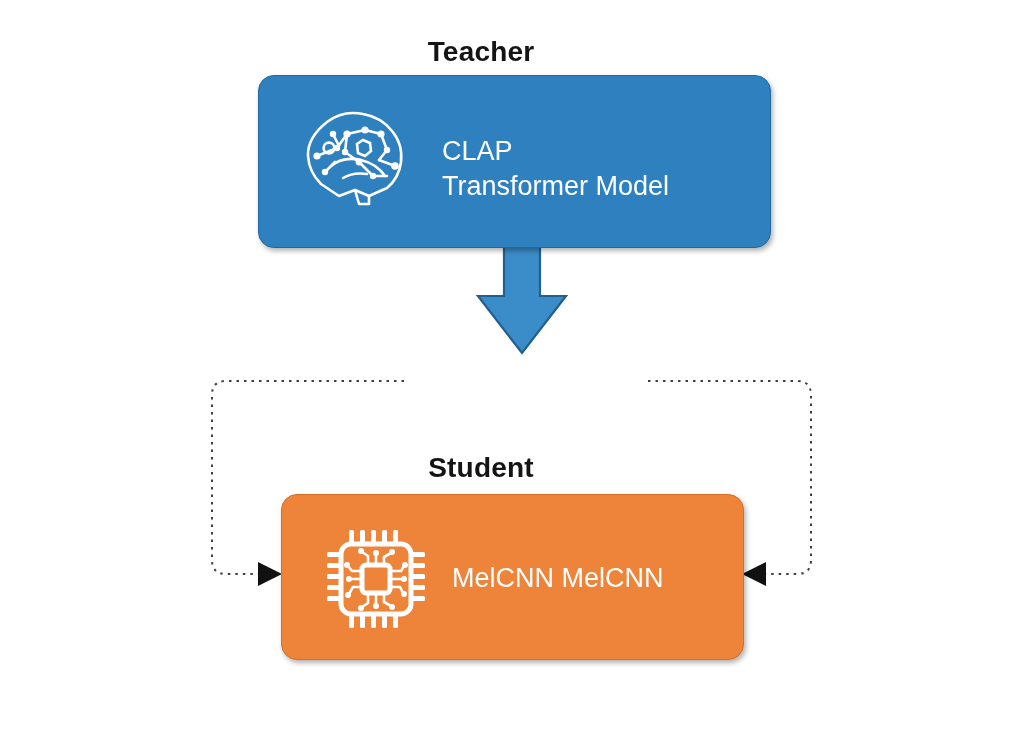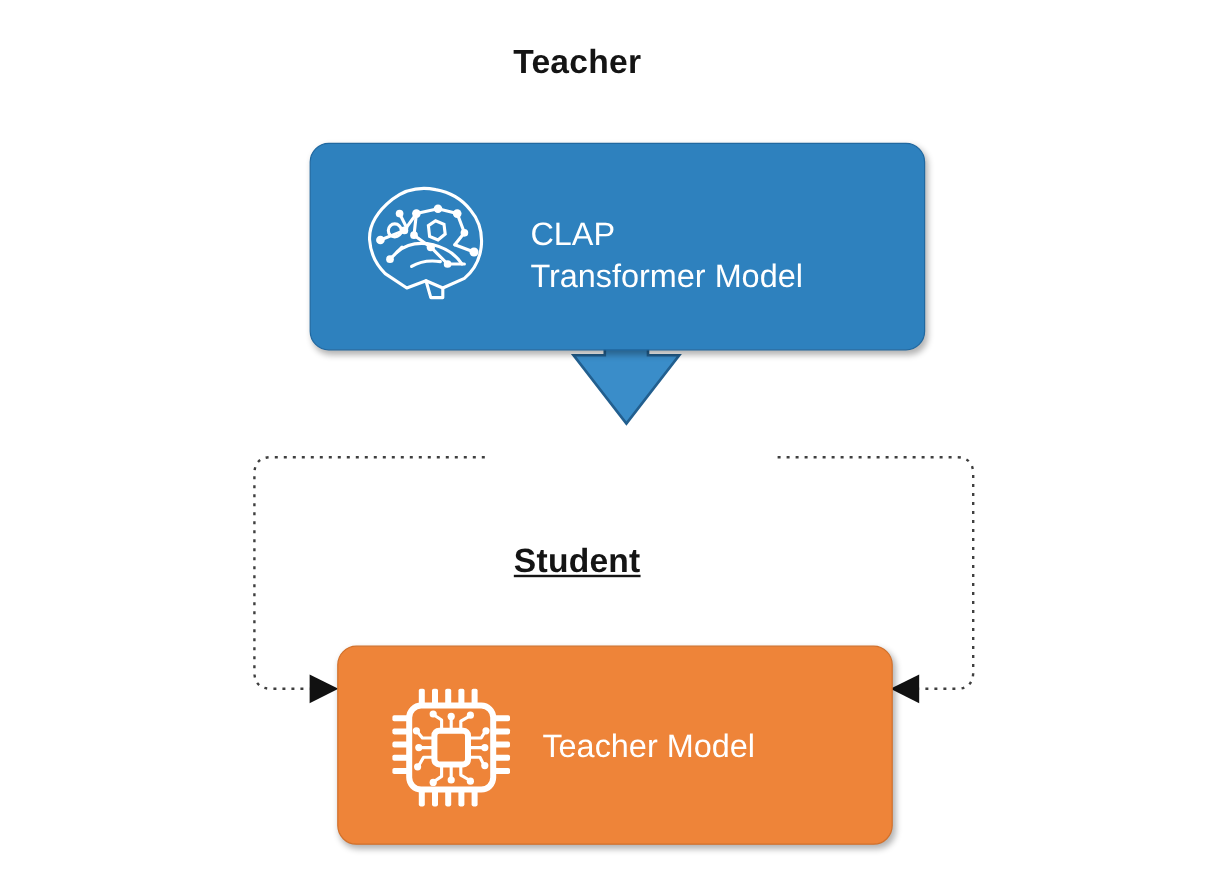--- a/index.html
+++ b/index.html
@@ -35,30 +35,29 @@
     position: absolute;
     width: 100%;
     left: 0;
     text-align: center;
     font-weight: bold;
     color: #141414;
     letter-spacing: 0.2px;
     white-space: nowrap;
   }
   #teacher-caption { top: 36px; font-size: 28px; }
-  #student-caption { top: 452px; font-size: 28px; text-decoration: underline; }
+  #student-caption { top: 452px; font-size: 28px; }
 
   
   .model-box {
     position: absolute;
     display: flex;
     align-items: center;
     border-radius: 16px;
     box-sizing: border-box;
-    margin-top: 44px;
   }
   #teacher-box {
     left: 258px;
     top: 75px;
     width: 513px;
     height: 173px;
     background: #2e81be;
     border: 1.5px solid #2068a0;
     box-shadow: 2px 3px 5px rgba(0,0,0,0.30);
   }
@@ -232,16 +231,16 @@
         <circle cx="23" cy="67" r="3"></circle>
         <circle cx="80" cy="37" r="3"></circle>
         <circle cx="79" cy="51" r="3"></circle>
         <circle cx="79" cy="66" r="3"></circle>
         <circle cx="36" cy="80" r="3"></circle>
         <circle cx="51" cy="78" r="3"></circle>
         <circle cx="67" cy="79" r="3"></circle>
       </g>
     </svg>
 
-    <div class="box-label" id="student-label">Teacher Model</div>
+    <div class="box-label" id="student-label">MelCNN MelCNN</div>
   </div>
 
 </div>
 
 </body></html>

